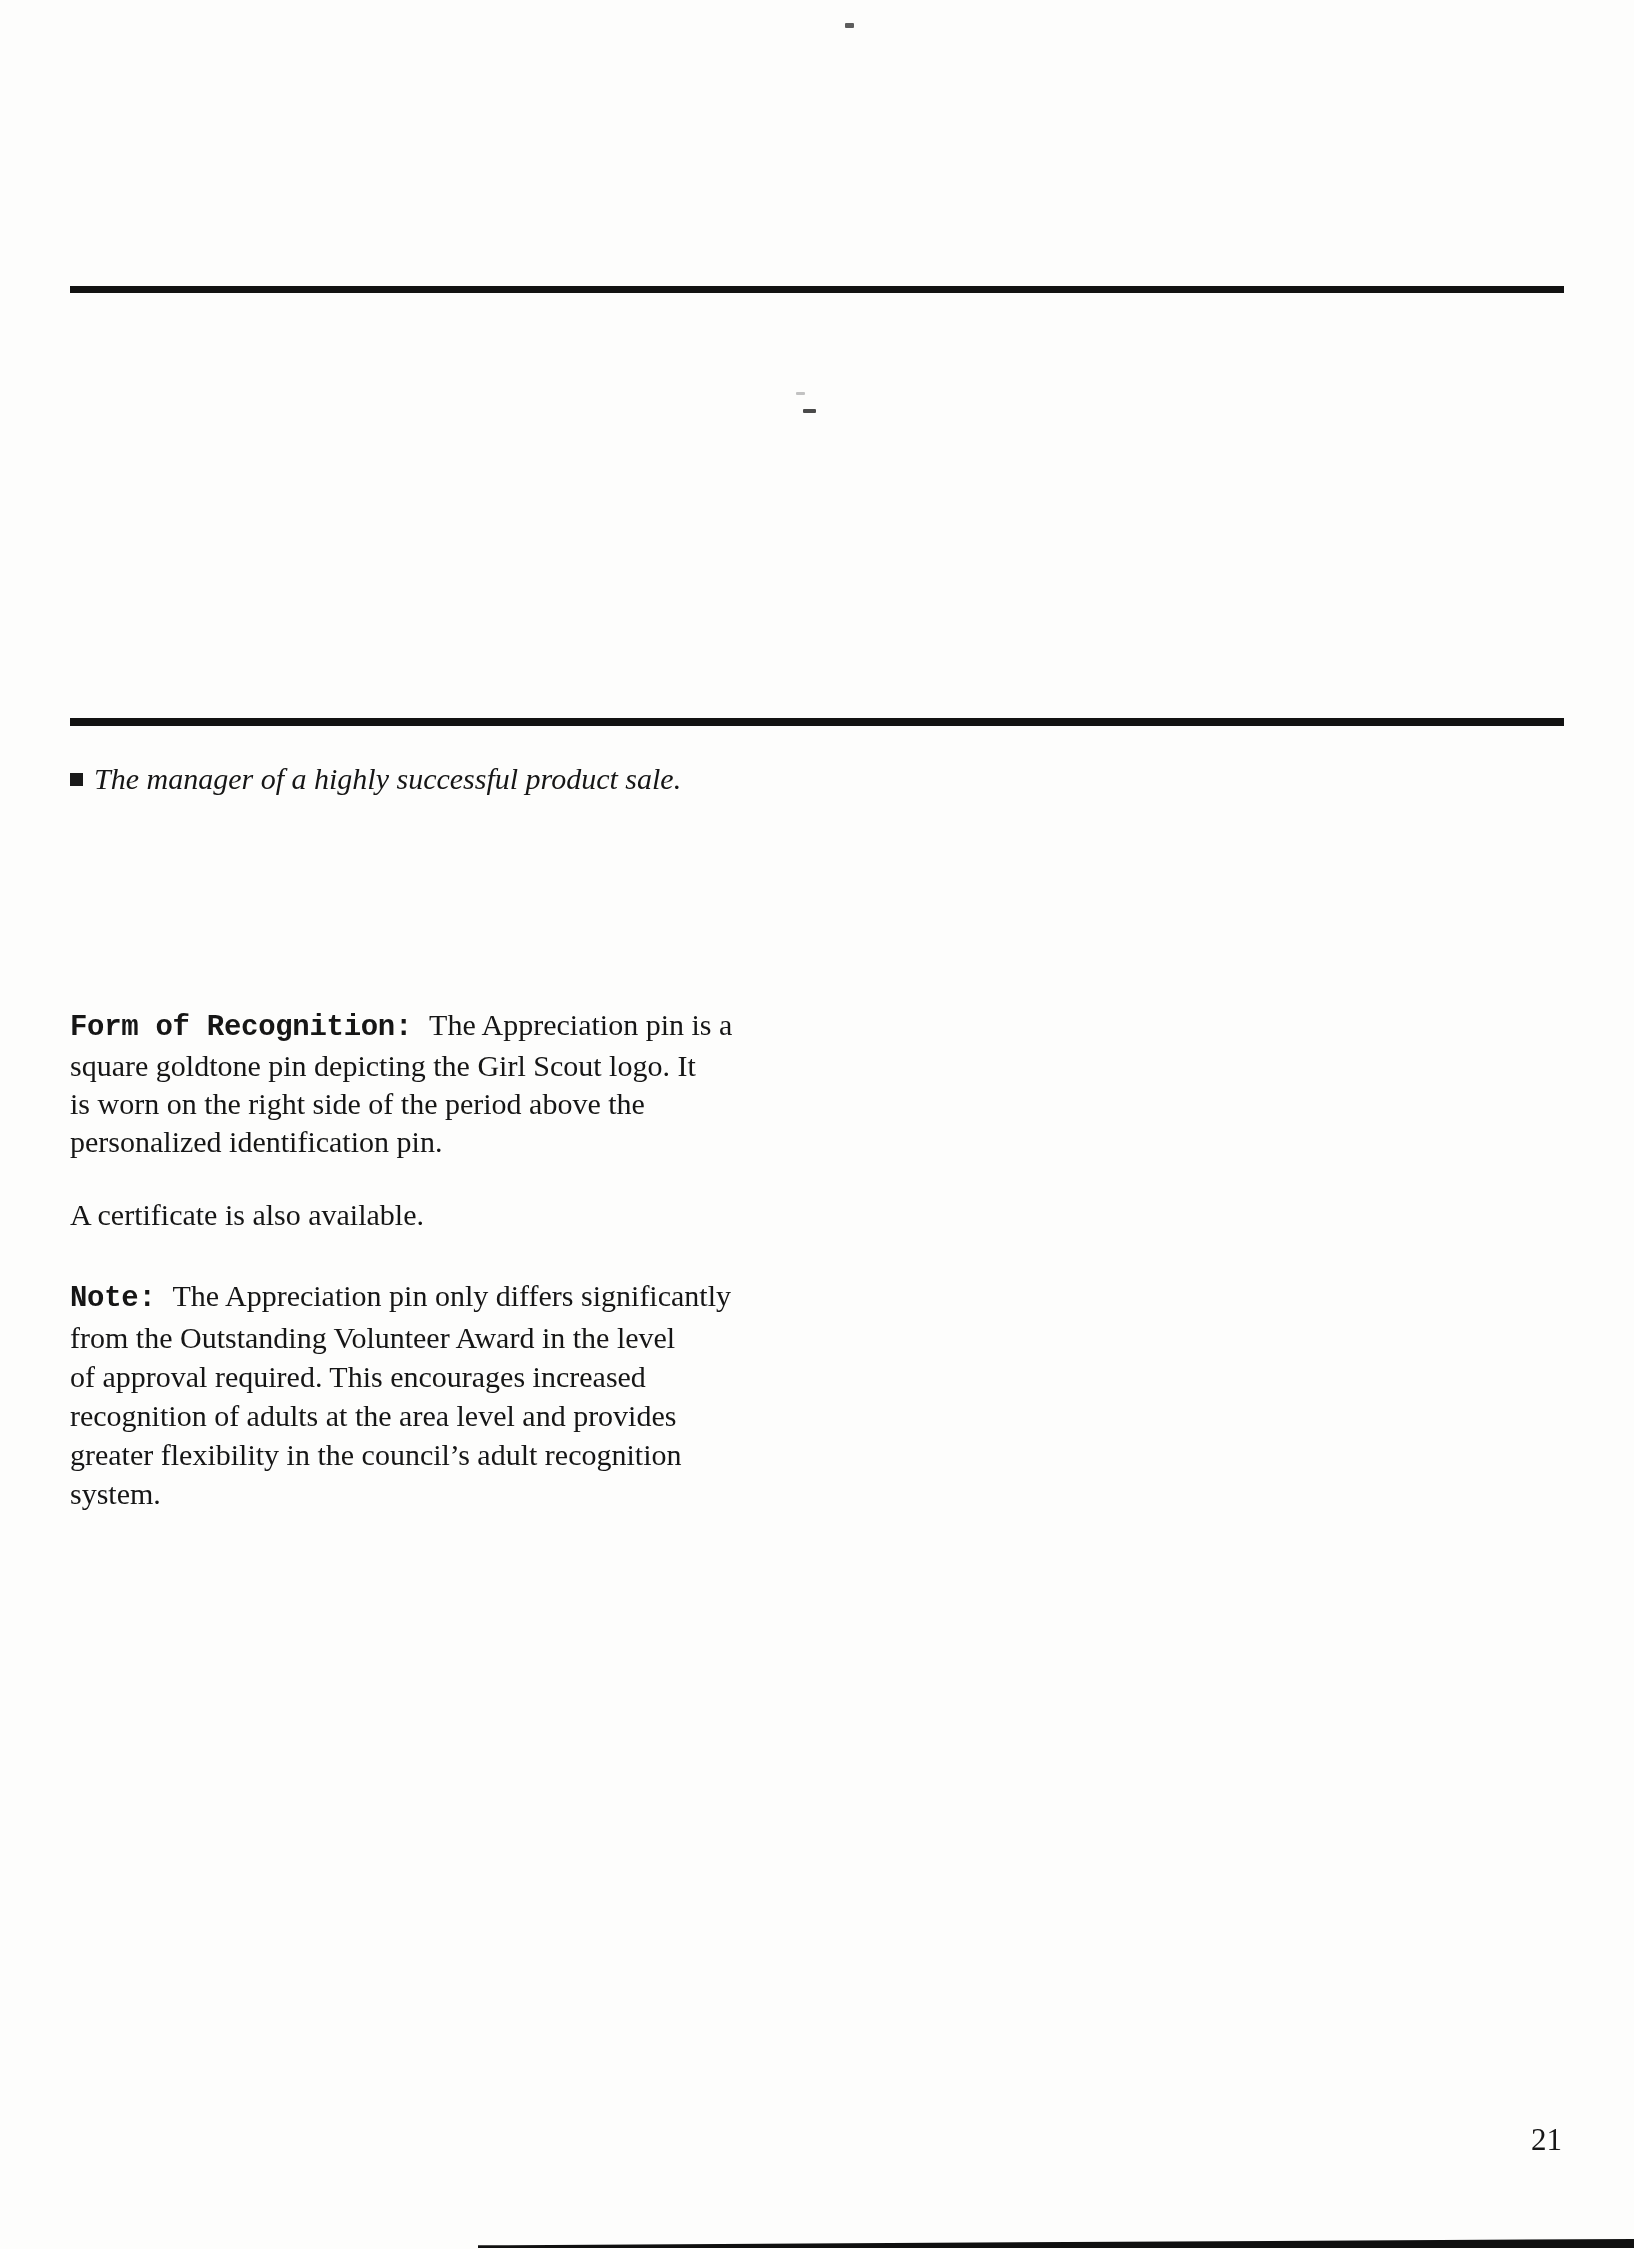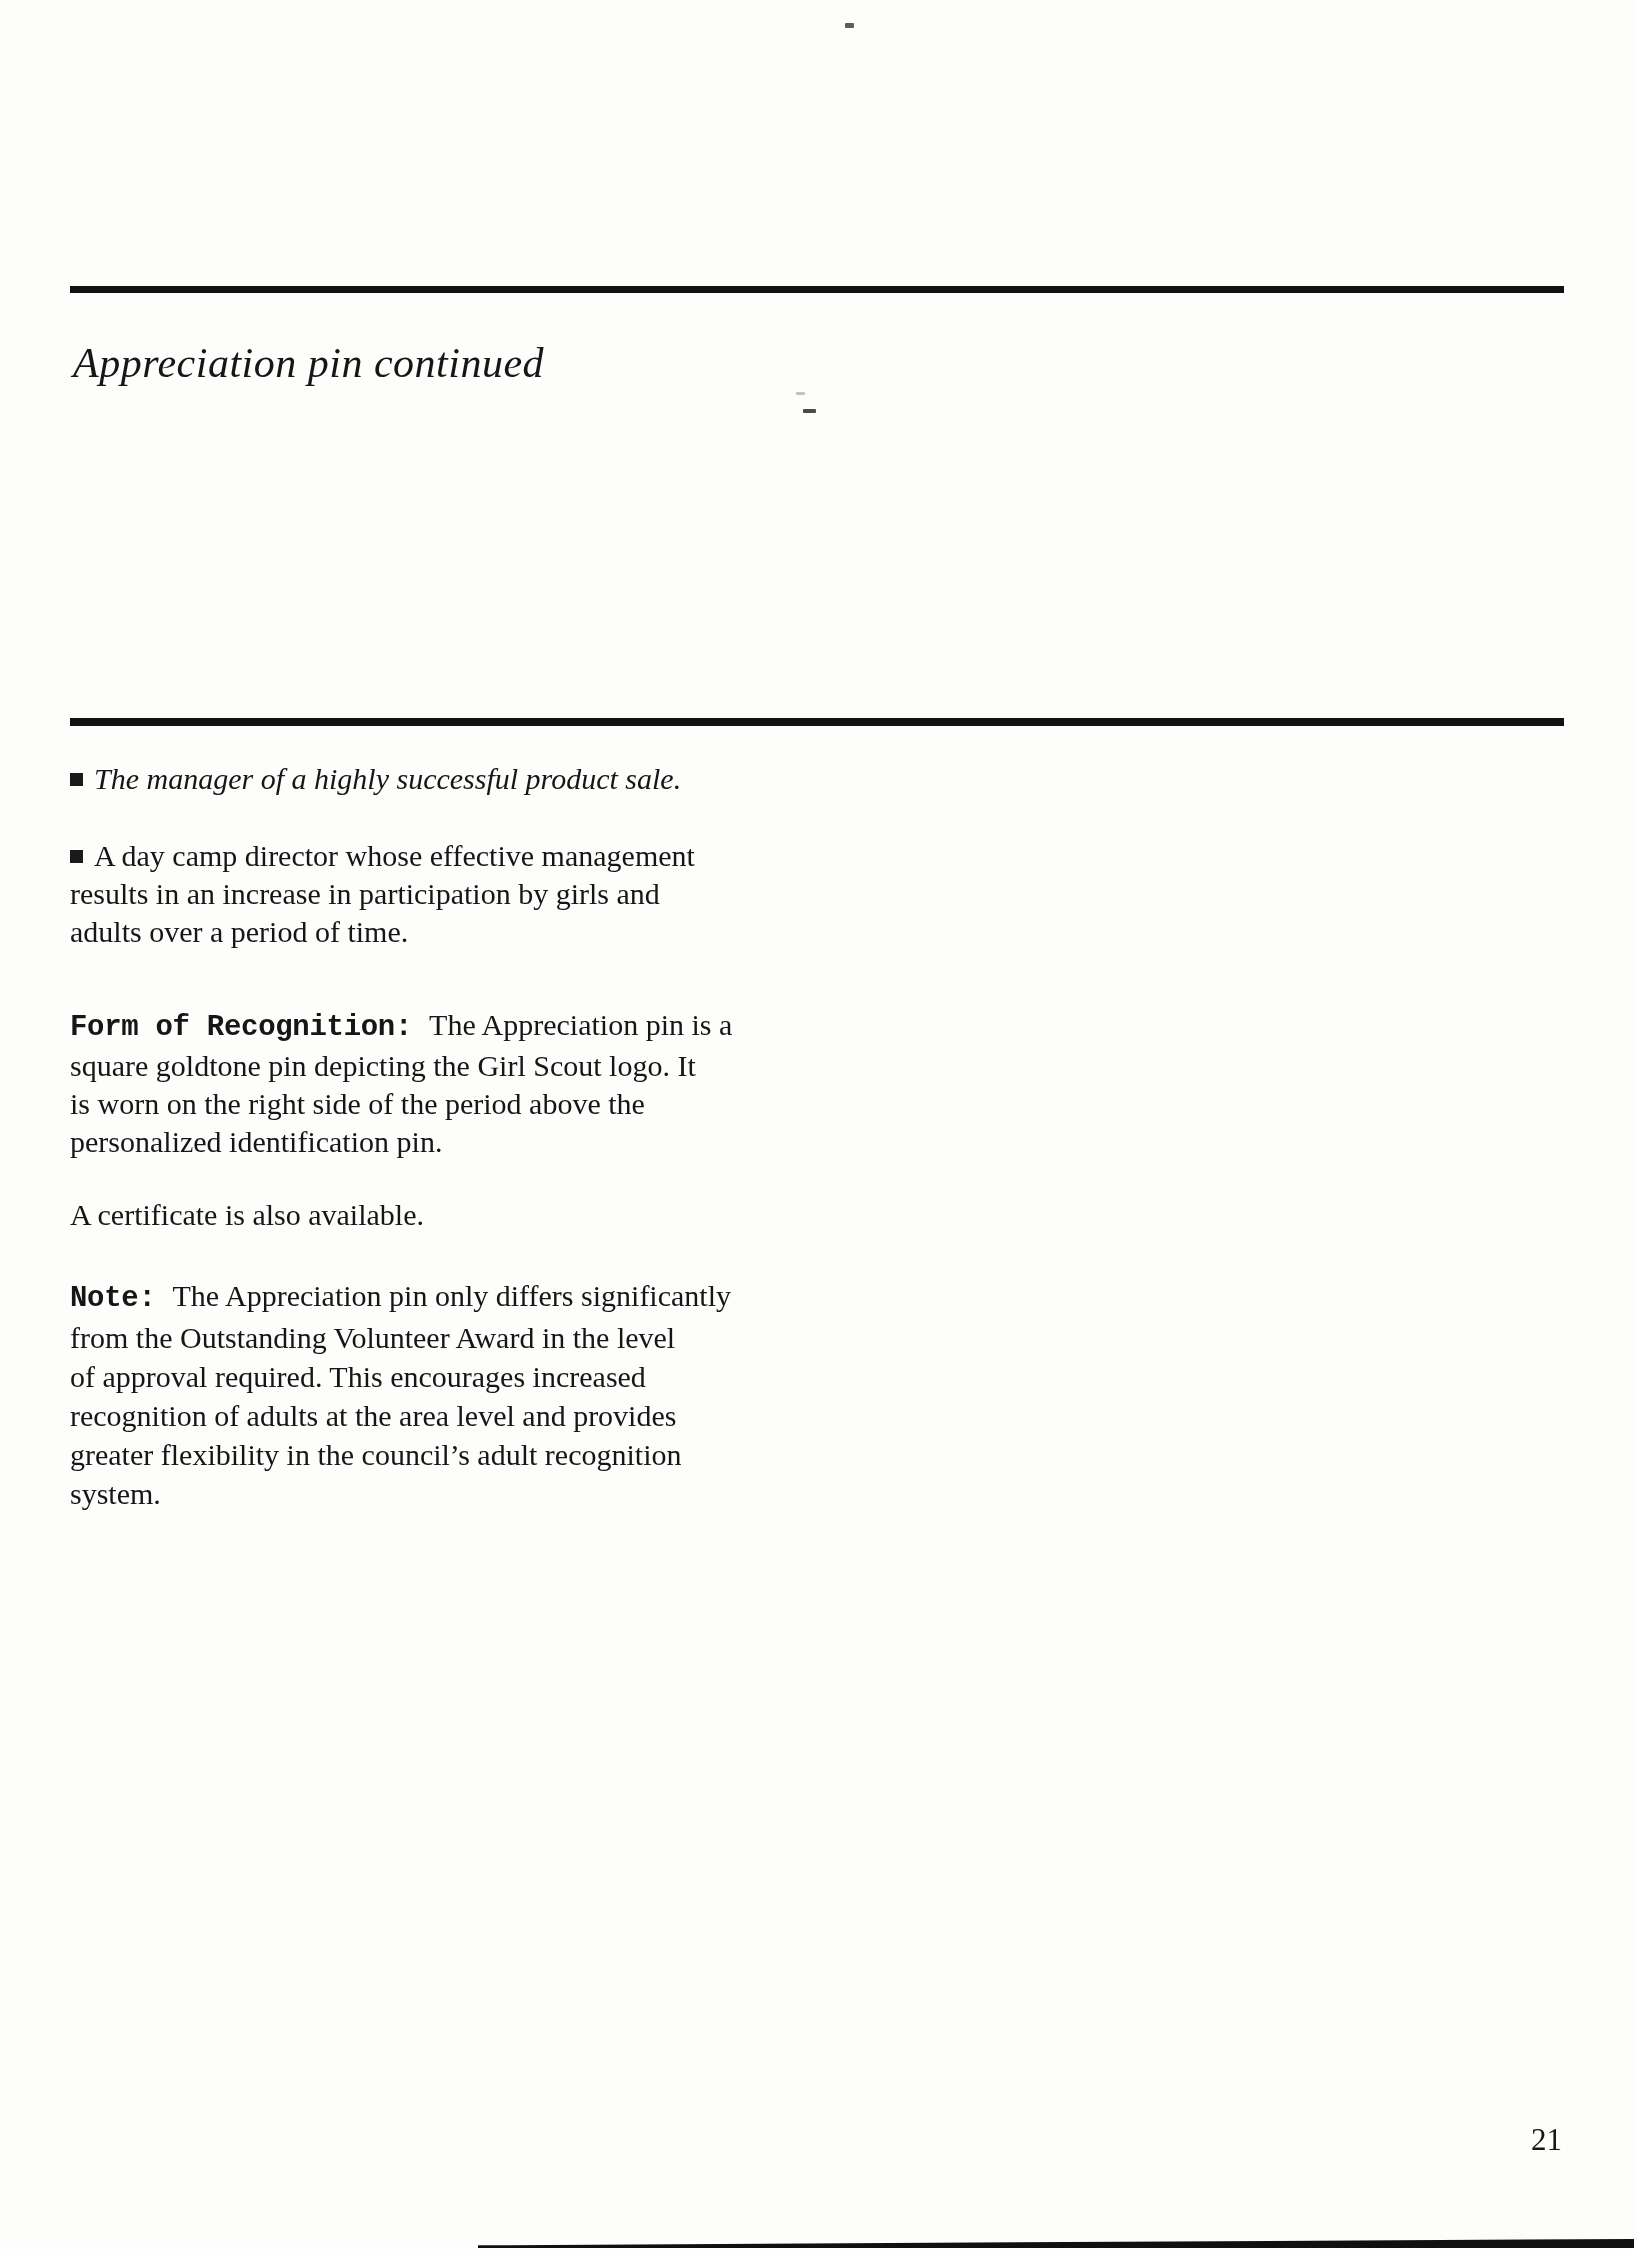--- a/index.html
+++ b/index.html
@@ -90,33 +90,27 @@
   .speck-2 { left: 803px; top: 409px; width: 13px; height: 4px; background: #4a4a4a; }
   .speck-3 { left: 796px; top: 392px; width: 9px; height: 3px; background: #c2c2c2; }
 </style>
 </head>
 <body>
 
 <div class="page">
 
   <div class="rule rule-top"></div>
 
-  <h1 class="doc-title">Appreciation pin continued</h1>
 
   <div class="rule rule-mid"></div>
 
   <p class="body-block bullet-1">
     <span class="bullet-square"></span><span class="body-text">The manager of a highly successful product sale.</span>
   </p>
 
-  <p class="body-block bullet-2">
-    <span class="bullet-square"></span><span class="body-text">A day camp director whose effective management
-results in an increase in participation by girls and
-adults over a period of time.</span>
-  </p>
 
   <p class="body-block para-form">
     <span class="lead">Form of Recognition:</span><span class="body-text">The Appreciation pin is a
 square goldtone pin depicting the Girl Scout logo. It
 is worn on the right side of the period above the
 personalized identification pin.</span>
   </p>
 
   <p class="body-block para-cert">
     <span class="body-text">A certificate is also available.</span>

